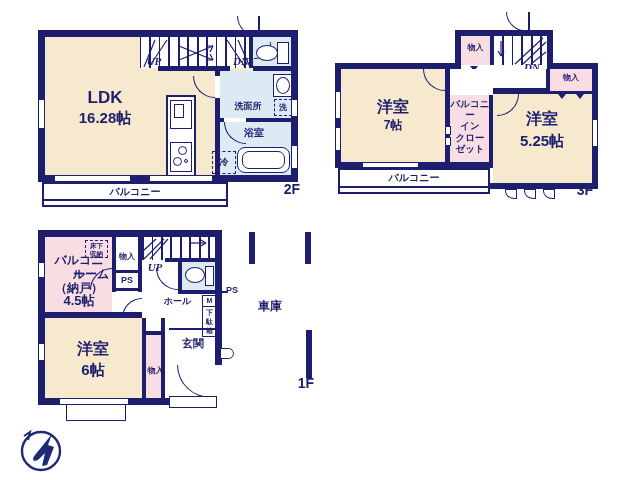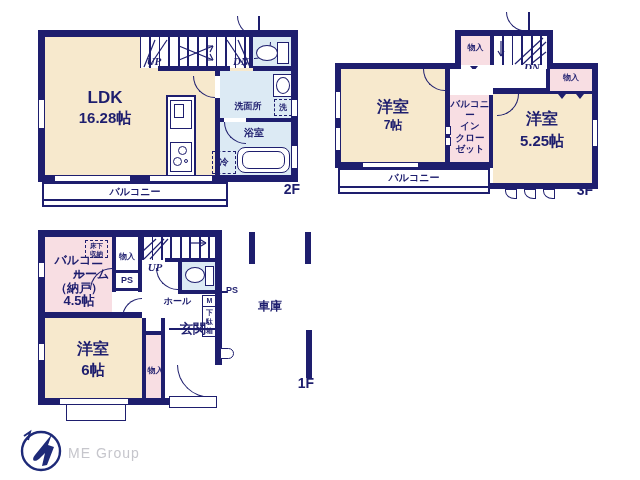--- a/index.html
+++ b/index.html
@@ -229,21 +229,21 @@
     <div class="lbl" style="left:155px;top:296px;width:45px;font-size:9px">ホール</div>
     <div class="fix" style="left:202px;top:295px;width:15px;height:42px;border-width:1.5px"></div>
     <div class="lbl" style="left:202px;top:297px;width:15px;font-size:7px">M</div>
     <div class="w" style="left:203px;top:306px;width:13px;height:1px"></div>
     <div class="lbl" style="left:202px;top:309px;width:15px;font-size:7px;line-height:1.25">下
 駄
 箱</div>
     <div class="w" style="left:219px;top:291px;width:8px;height:2px"></div>
     <div class="lbl" style="left:226px;top:285px;width:20px;font-size:9px;text-align:left">PS</div>
     <div class="w" style="left:169px;top:328px;width:46px;height:2px"></div>
-    <div class="lbl" style="left:176px;top:321px;width:34px;font-size:13px">玄関</div>
+    <div class="lbl" style="left:176px;top:337px;width:34px;font-size:11px">玄関</div>
 
     <div class="w" style="left:142px;top:318px;width:4px;height:80px"></div>
     <div class="arc" style="left:122px;top:298px;width:20px;height:20px;border-left:1.5px solid var(--wall);border-top:1.5px solid var(--wall);border-top-left-radius:100%"></div>
     <div class="lbl" style="left:64px;top:340px;width:58px;font-size:16px">洋室</div>
     <div class="lbl" style="left:68px;top:361px;width:50px;font-size:15px">6帖</div>
     <div class="w" style="left:146px;top:331px;width:19px;height:4px"></div>
     <div class="w" style="left:161px;top:318px;width:4px;height:80px"></div>
     <div class="lbl" style="left:139px;top:366px;width:33px;font-size:8px">物入</div>
 
     <div class="w" style="left:38px;top:230px;width:184px;height:7px"></div>
@@ -265,16 +265,15 @@
     <div class="lbl" style="left:247px;top:299px;width:46px;font-size:12px">車庫</div>
     <div class="lbl" style="left:292px;top:375px;width:28px;font-size:14px">1F</div>
   </div>
 
   <div style="position:absolute;left:18px;top:427px;width:160px;height:48px">
     <svg style="left:0;top:0" width="46" height="46" viewBox="0 0 46 46">
       <circle cx="23" cy="24" r="19" fill="none" stroke="#1e2a78" stroke-width="2.4"></circle>
       <path d="M34,7 L17,28 C13,33 16,36 21,32 L27,26 L24,39 L29,38 L36,20 L30,18 Z" fill="#1e2a78"></path>
       <path d="M6,9 l6,-4 l-2,8" fill="none" stroke="#1e2a78" stroke-width="2"></path>
     </svg>
-    <div class="lbl" style="left:50px;top:18px;width:105px;color:var(--gray);font-weight:400;font-size:14px;letter-spacing:1px;text-align:left">ME Group</div>
   </div>
 
 </div>
 
 </body></html>

